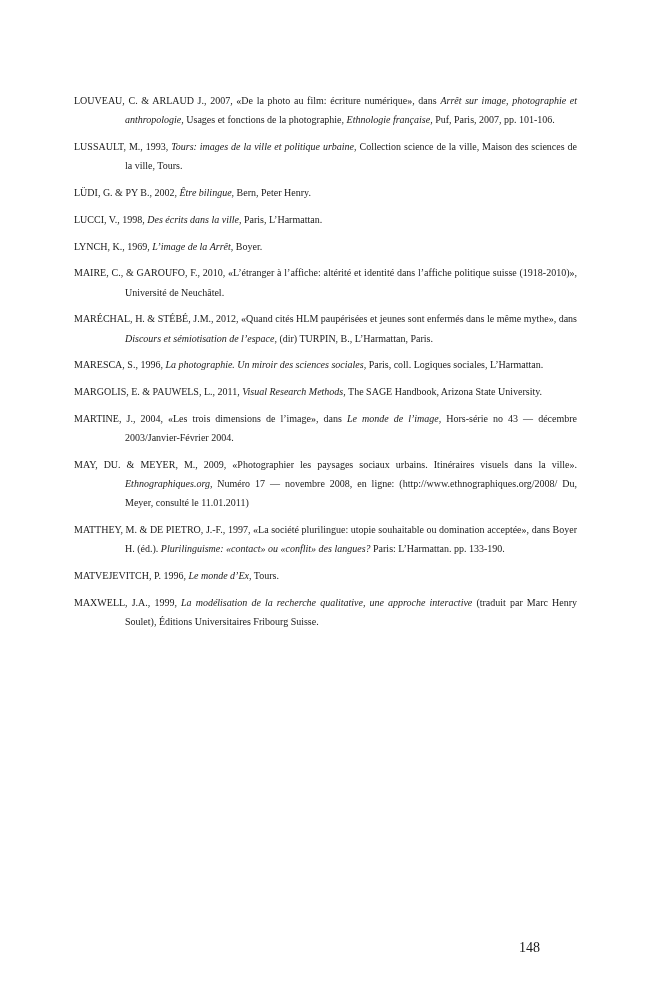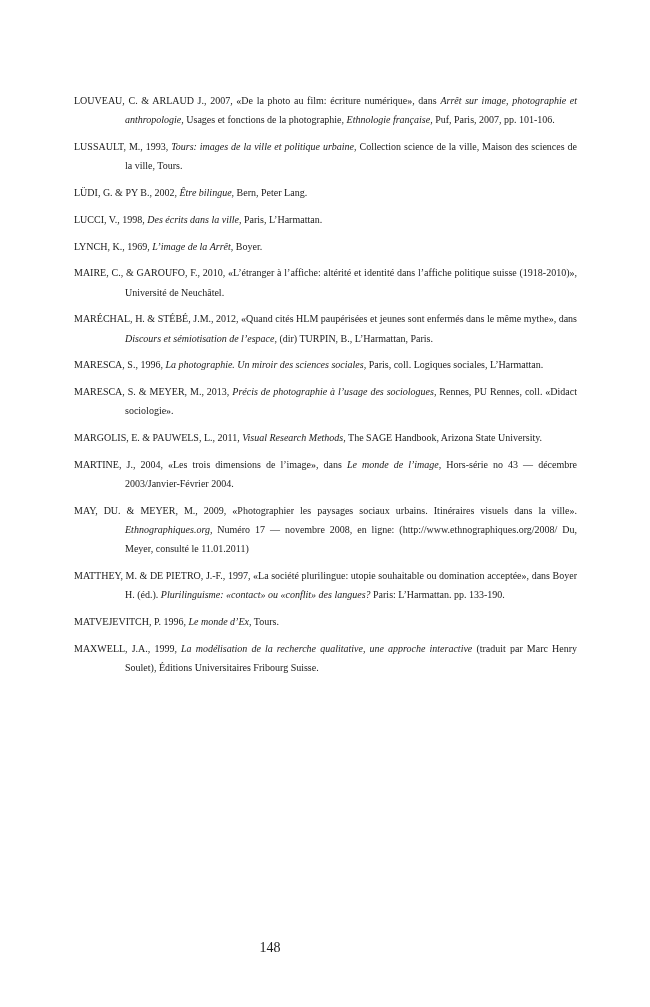--- a/index.html
+++ b/index.html
@@ -28,37 +28,36 @@
     padding-left: 51px;
     text-indent: -51px;
     margin: 0 0 7.6px 0;
   }
   .entry i { font-style: italic; }
   .page-number {
     position: absolute;
     left: 0;
     width: 540px;
     top: 940px;
-    text-align: center;
+    text-align: right;
     font-size: 14px;
   }
 </style>
 </head>
 <body>
 
 <div class="page" id="bib">
     <p class="entry"><span>LOUVEAU, C. &amp; ARLAUD J., 2007, «De la photo au film: écriture numérique», dans </span><i>Arrêt sur image, photographie et anthropologie</i><span>, Usages et fonctions de la photographie, </span><i>Ethnologie française</i><span>, Puf, Paris, 2007, pp. 101-106.</span></p>
     <p class="entry"><span>LUSSAULT, M., 1993, </span><i>Tours: images de la ville et politique urbaine</i><span>, Collection science de la ville, Maison des sciences de la ville, Tours.</span></p>
-    <p class="entry"><span>LÜDI, G. &amp; PY B., 2002, </span><i>Être bilingue</i><span>, Bern, Peter Lang.</span></p>
+    <p class="entry"><span>LÜDI, G. &amp; PY B., 2002, </span><i>Être bilingue</i><span>, Bern, Peter Henry.</span></p>
     <p class="entry"><span>LUCCI, V., 1998, </span><i>Des écrits dans la ville</i><span>, Paris, L’Harmattan.</span></p>
     <p class="entry"><span>LYNCH, K., 1969, </span><i>L’image de la Arrêt</i><span>, Boyer.</span></p>
     <p class="entry"><span>MAIRE, C., &amp; GAROUFO, F., 2010, «L’étranger à l’affiche: altérité et identité dans l’affiche politique suisse (1918-2010)», Université de Neuchâtel.</span></p>
     <p class="entry"><span>MARÉCHAL, H. &amp; STÉBÉ, J.M., 2012, «Quand cités HLM paupérisées et jeunes sont enfermés dans le même mythe», dans </span><i>Discours et sémiotisation de l’espace</i><span>, (dir) TURPIN, B., L’Harmattan, Paris.</span></p>
     <p class="entry"><span>MARESCA, S., 1996, </span><i>La photographie. Un miroir des sciences sociales</i><span>, Paris, coll. Logiques sociales, L’Harmattan.</span></p>
-    <p class="entry"><span>MARESCA, S. &amp; MEYER, M., 2013, </span><i>Précis de photographie à l’usage des sociologues</i><span>, Rennes, PU Rennes, coll. «Didact sociologie».</span></p>
     <p class="entry"><span>MARGOLIS, E. &amp; PAUWELS, L., 2011, </span><i>Visual Research Methods</i><span>, The SAGE Handbook, Arizona State University.</span></p>
     <p class="entry"><span>MARTINE, J., 2004, «Les trois dimensions de l’image», dans </span><i>Le monde de l’image</i><span>, Hors-série no 43 — décembre 2003/Janvier-Février 2004.</span></p>
     <p class="entry"><span>MAY, DU. &amp; MEYER, M., 2009, «Photographier les paysages sociaux urbains. Itinéraires visuels dans la ville». </span><i>Ethnographiques.org</i><span>, Numéro 17 — novembre 2008, en ligne: (http://www.ethnographiques.org/2008/ Du, Meyer, consulté le 11.01.2011)</span></p>
     <p class="entry"><span>MATTHEY, M. &amp; DE PIETRO, J.-F., 1997, «La société plurilingue: utopie souhaitable ou domination acceptée», dans Boyer H. (éd.). </span><i>Plurilinguisme: «contact» ou «conflit» des langues?</i><span> Paris: L’Harmattan. pp. 133-190.</span></p>
     <p class="entry"><span>MATVEJEVITCH, P. 1996, </span><i>Le monde d’Ex</i><span>, Tours.</span></p>
     <p class="entry"><span>MAXWELL, J.A., 1999, </span><i>La modélisation de la recherche qualitative, une approche interactive</i><span> (traduit par Marc Henry Soulet), Éditions Universitaires Fribourg Suisse.</span></p>
   </div>
 
 <div class="page-number">148</div>
 

